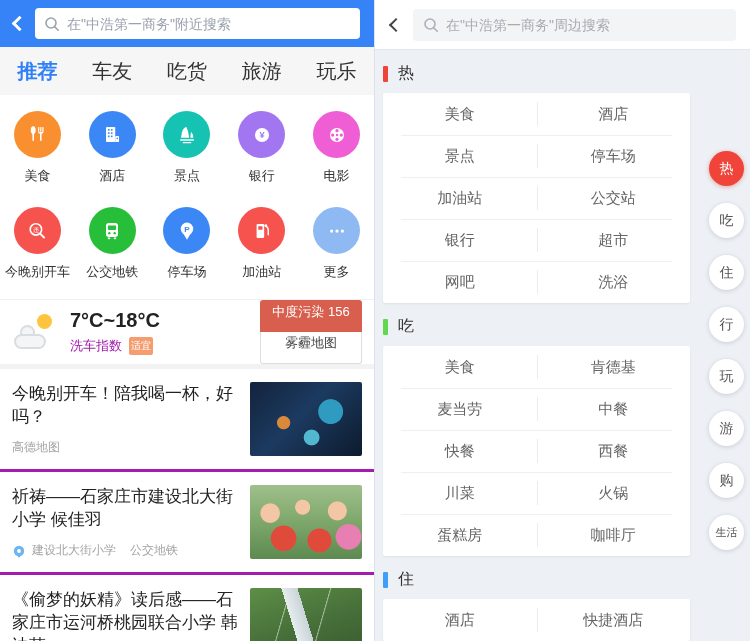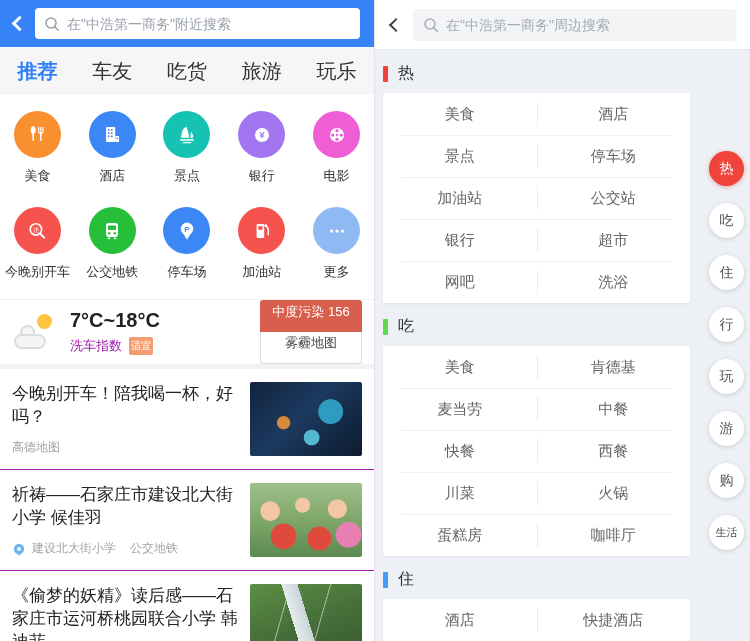--- a/index.html
+++ b/index.html
@@ -40,21 +40,21 @@
   .w-temp { font-size:20px; font-weight:bold; color:#222; }
   .w-sub { margin-top:5px; display:flex; align-items:center; }
   .w-index { font-size:13px; color:#a21caf; }
   .w-badge { margin-left:7px; background:#f49d71; color:#fff; font-size:10px; padding:2px 2px; border-radius:2px; cursor:pointer; }
   .w-right { width:102px; flex:none; }
   .aqi { background:#d85f4d; color:#fff; font-size:13px; height:32px; line-height:24px; text-align:center; border-radius:3px 3px 0 0; cursor:pointer; }
   .smog { background:#fff; border:1px solid #ddd; border-top:none; color:#444; font-size:13px; height:32px; line-height:22px; text-align:center; border-radius:0 0 3px 3px; cursor:pointer; }
 
   
   .thick-div { height:5px; background:#f2f2f2; }
-  .news-item { display:flex; padding:13px 12px; border-bottom:1px solid #a21caf; background:#fff; cursor:pointer; }
+  .news-item { display:flex; padding:13px 12px; border-bottom:3px solid #a21caf; background:#fff; cursor:pointer; }
   .n-body { flex:1; min-width:0; display:flex; flex-direction:column; justify-content:space-between; }
   .n-title { font-size:17px; line-height:23px; color:#222; }
   .n-src { margin-top:10px; display:flex; align-items:flex-end; font-size:12px; color:#a3a3a3; }
   .n-pin { margin-right:6px; flex:none; }
   .n-tag { margin-left:14px; }
   .thumb { width:112px; height:74px; border-radius:2px; flex:none; margin-left:10px; }
   .thumb-bar { background:
       radial-gradient(circle at 30% 55%, #d8893a 0 7%, transparent 8%),
       radial-gradient(circle at 72% 40%, #2f9bc0 0 13%, transparent 14%),
       radial-gradient(circle at 55% 75%, #53b7cf 0 9%, transparent 10%),

